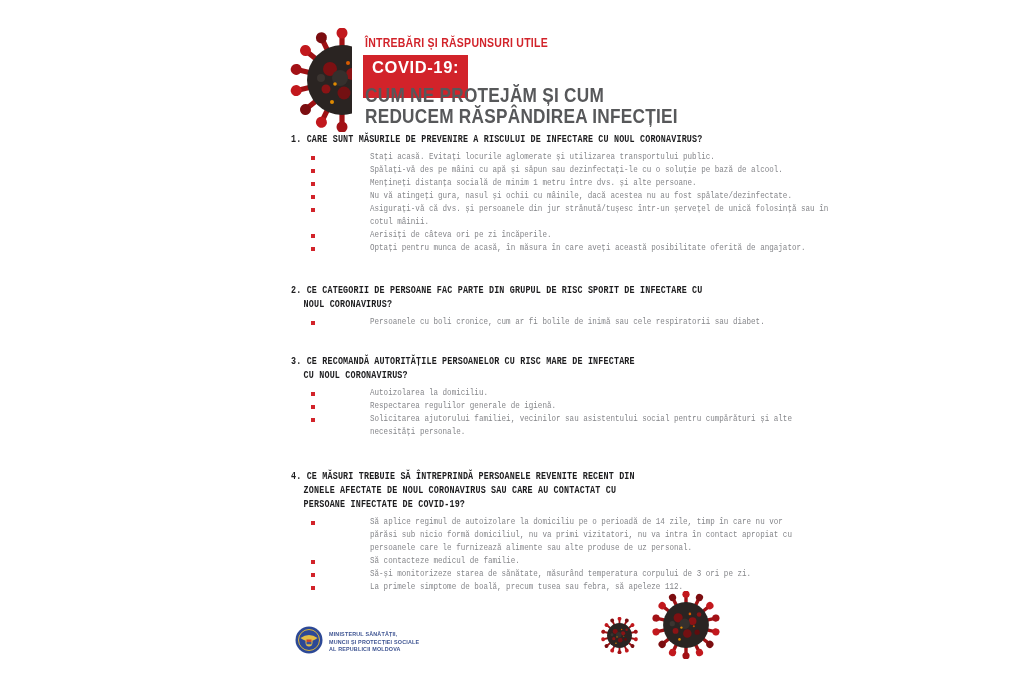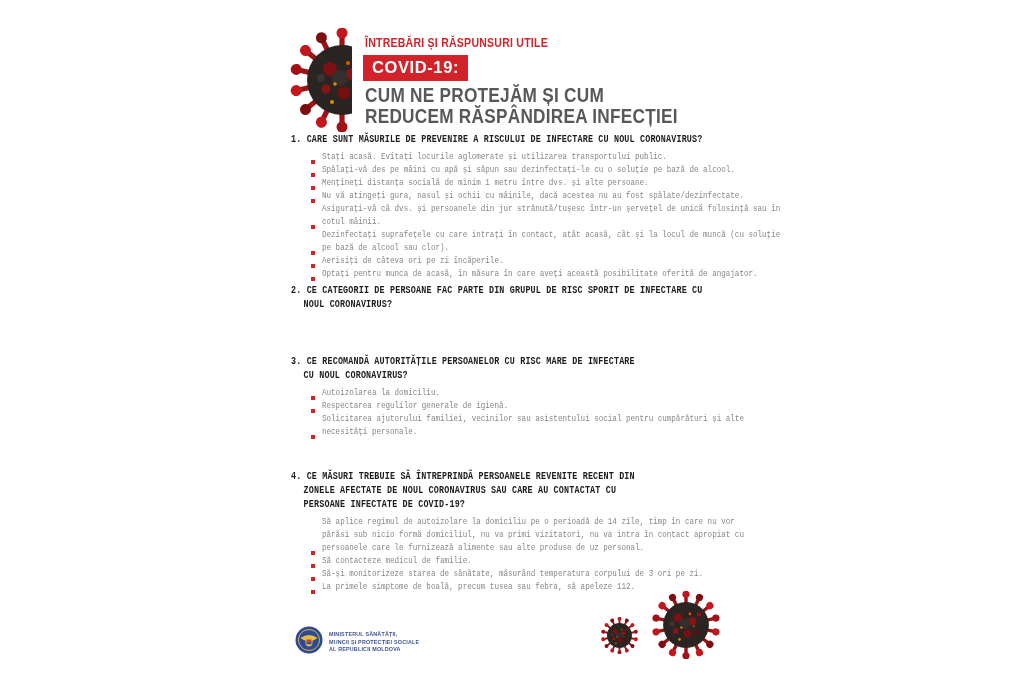--- a/index.html
+++ b/index.html
@@ -9,41 +9,41 @@
   
   .strip { position:absolute; height:3px; top:0; }
   .strip.t1 { left:653px; width:70px; background:#f7eded; }
   .strip.t2 { left:726px; width:18px; background:#f4f1f1; }
   .strip.b1 { top:674px; left:443px; width:97px; background:#f6e9e9; }
 
   .poster { position:absolute; left:267px; top:0; width:477px; height:677px; background:#ffffff; }
 
   
   .kicker { position:absolute; left:98px; top:36px; font-size:12.5px; font-weight:bold; color:#d2232a; letter-spacing:.3px; white-space:nowrap; transform:scaleX(.84); transform-origin:0 0; }
-  .badge { position:absolute; left:96px; top:55px; background:#d2232a; color:#ffffff; font-size:16.5px; font-weight:bold; letter-spacing:.6px; padding:3px 9px 4px 9px; white-space:nowrap; }
+  .badge { position:absolute; left:96px; top:55px; background:#d2232a; color:#ffffff; font-size:16.5px; font-weight:bold; letter-spacing:.6px; padding:3px 9px 21px 9px; white-space:nowrap; }
   .title-line { position:absolute; left:98px; font-size:20.5px; font-weight:bold; color:#57585a; letter-spacing:.3px; white-space:nowrap; transform:scaleX(.84); transform-origin:0 0; }
   .title-line.l1 { top:83px; }
   .title-line.l2 { top:104px; }
 
   
   .virus-top-wrap { position:absolute; left:23px; top:27px; width:62px; height:105px; overflow:hidden; }
   .virus-top-wrap svg { position:absolute; left:0; top:1px; }
   .virus-bottom-small { position:absolute; left:334px; top:617px; width:37px; height:37px; }
   .virus-bottom-large { position:absolute; left:385px; top:591px; width:68px; height:68px; }
 
   
   .sec { position:absolute; left:24px; width:440px;font-family:Liberation Mono, monospace; }
   .sec.s1 { top:133px; }
   .sec.s2 { top:284px; }
   .sec.s3 { top:355px; }
   .sec.s4 { top:470px; }
   .h-line { font-size:10px; font-weight:bold; color:#1d1d1f; line-height:14px; letter-spacing:.2px; white-space:nowrap; transform:scaleX(.84); transform-origin:0 0; }
   .h-line + .h-line { padding-left:15px; }
   .bullets { margin-top:4px; margin-left:20px; }
-  .bullet { display:flex; align-items:flex-end; }
+  .bullet { display:flex; align-items:flex-start;gap:48px; }
   .sq { flex:0 0 4px; width:4px; height:4px; background:#d2232a; margin:4.5px 7px 0 0; }
   .bt { flex:1; min-width:0; }
   .b-line { font-size:9px; color:#85868a; line-height:13px; white-space:nowrap; transform:scaleX(.84); transform-origin:0 0; }
 
   
   .emblem { position:absolute; left:28px; top:626px; width:28px; height:28px; }
   .ministry { position:absolute; left:62px; top:631px; }
   .m-line { font-size:6px; font-weight:bold; color:#3d5391; line-height:7.5px; letter-spacing:.2px; white-space:nowrap; transform:scaleX(.9); transform-origin:0 0; }
 </style>
 </head>
@@ -185,45 +185,44 @@
         <div class="bullet">
             <span class="sq"></span>
             <div class="bt">
               <div class="b-line">Asigurați-vă că dvs. și persoanele din jur strănută/tușesc într-un șervețel de unică folosință sau în</div>
               <div class="b-line">cotul mâinii.</div>
             </div>
           </div>
         <div class="bullet">
             <span class="sq"></span>
             <div class="bt">
-              <div class="b-line">Dezinfectați suprafețele cu care intrați în contact, atât acasă, cât și la locul de muncă (cu soluție</div>
-              <div class="b-line">pe bază de alcool sau clor).</div>
-            </div>
-          </div>
-        <div class="bullet">
-            <span class="sq"></span>
-            <div class="bt">
               <div class="b-line">Aerisiți de câteva ori pe zi încăperile.</div>
             </div>
           </div>
         <div class="bullet">
             <span class="sq"></span>
             <div class="bt">
               <div class="b-line">Optați pentru munca de acasă, în măsura în care aveți această posibilitate oferită de angajator.</div>
             </div>
           </div>
       </div>
     </div>
 
     <div class="sec s2">
       <div class="h">
         <div class="h-line">2. CE CATEGORII DE PERSOANE FAC PARTE DIN GRUPUL DE RISC SPORIT DE INFECTARE CU</div>
         <div class="h-line">NOUL CORONAVIRUS?</div>
       </div>
       <div class="bullets">
+        <div class="bullet">
+            <span class="sq"></span>
+            <div class="bt">
+              <div class="b-line">Persoanele cu boli cronice, cum ar fi bolile de inimă sau cele respiratorii sau diabet.</div>
+            </div>
+          </div>
       </div>
     </div>
 
     <div class="sec s3">
       <div class="h">
         <div class="h-line">3. CE RECOMANDĂ AUTORITĂȚILE PERSOANELOR CU RISC MARE DE INFECTARE</div>
         <div class="h-line">CU NOUL CORONAVIRUS?</div>
       </div>
       <div class="bullets">
         <div class="bullet">

